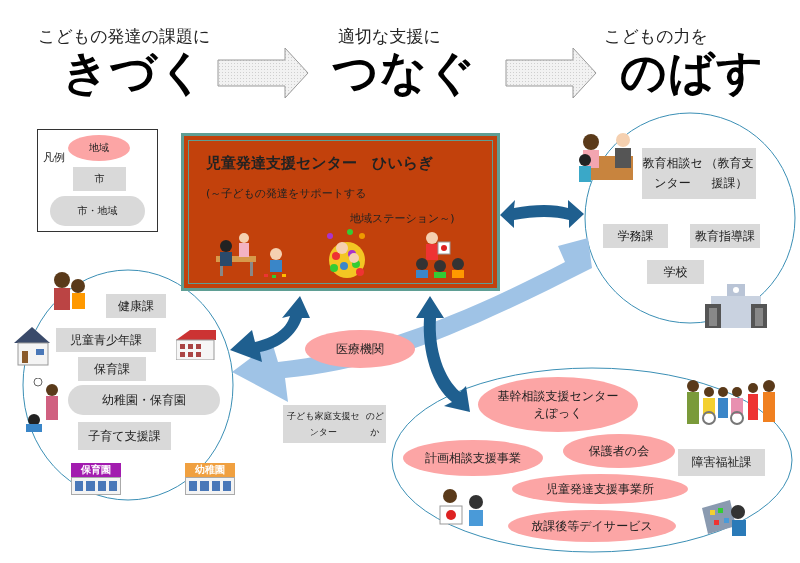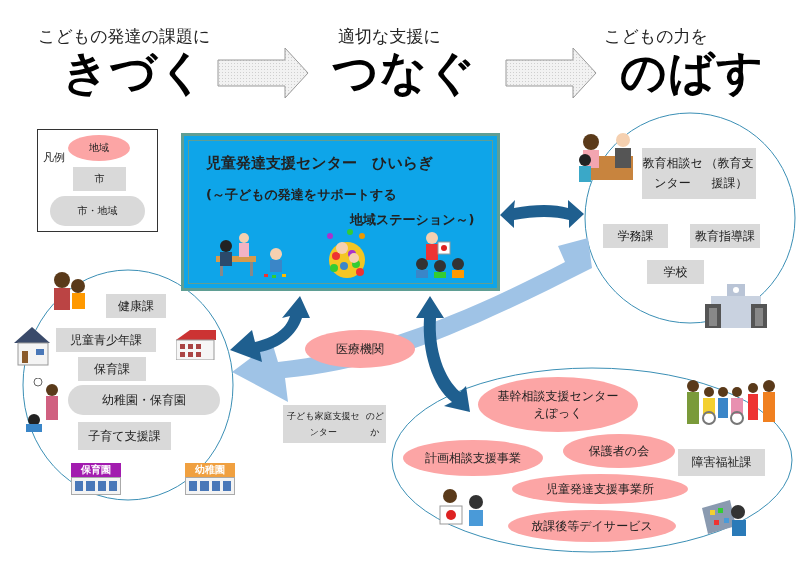--- a/index.html
+++ b/index.html
@@ -6,23 +6,23 @@
   body { width: 800px; height: 563px; position: relative; overflow: hidden;
          font-family: "DejaVu Sans", "Liberation Sans", sans-serif; color: #222; }
   .abs { position: absolute; }
   .sub { font-size: 17px; color: #222; white-space: nowrap; }
   .big { font-size: 46px; font-weight: bold; color: #000; white-space: nowrap; letter-spacing: 1px; }
   svg.overlay { position: absolute; left: 0; top: 0; }
   .rect-node { background: #d9d9d9; font-size: 12px; display: flex; align-items: center; justify-content: center; text-align: center; color: #222; }
   .oval-node { background: #fca5a5; border-radius: 50%; font-size: 12px; display: flex; align-items: center; justify-content: center; text-align: left; color: #222; line-height: 1.35; }
   .pill-node { background: #d9d9d9; border-radius: 20px; font-size: 12px; display: flex; align-items: center; justify-content: center; color: #222; }
   .legend { border: 1px solid #333; background: #fff; }
-  .center-box { border: 3px solid #5f9e94; outline: 1px solid #5f9e94; outline-offset: -8px; background: #0ea5e9; }
+  .center-box { border: 3px solid #5f9e94; outline: 1px solid #5f9e94; outline-offset: -8px; background: #c2410c; }
   .ct-title { font-size: 15px; font-weight: bold; white-space: nowrap; }
-  .ct-sub { font-size: 13px; font-weight: bold; white-space: nowrap; }
+  .ct-sub { font-size: 11px; font-weight: normal; white-space: nowrap; }
   .pic { position: absolute; }
 </style>
 </head>
 <body>
 
 <svg class="overlay" width="800" height="563">
   <defs>
     <pattern id="dots" width="3" height="3" patternUnits="userSpaceOnUse">
       <rect width="3" height="3" fill="#f2f2f2"></rect>
       <rect width="1" height="1" fill="#cfcfcf"></rect>

